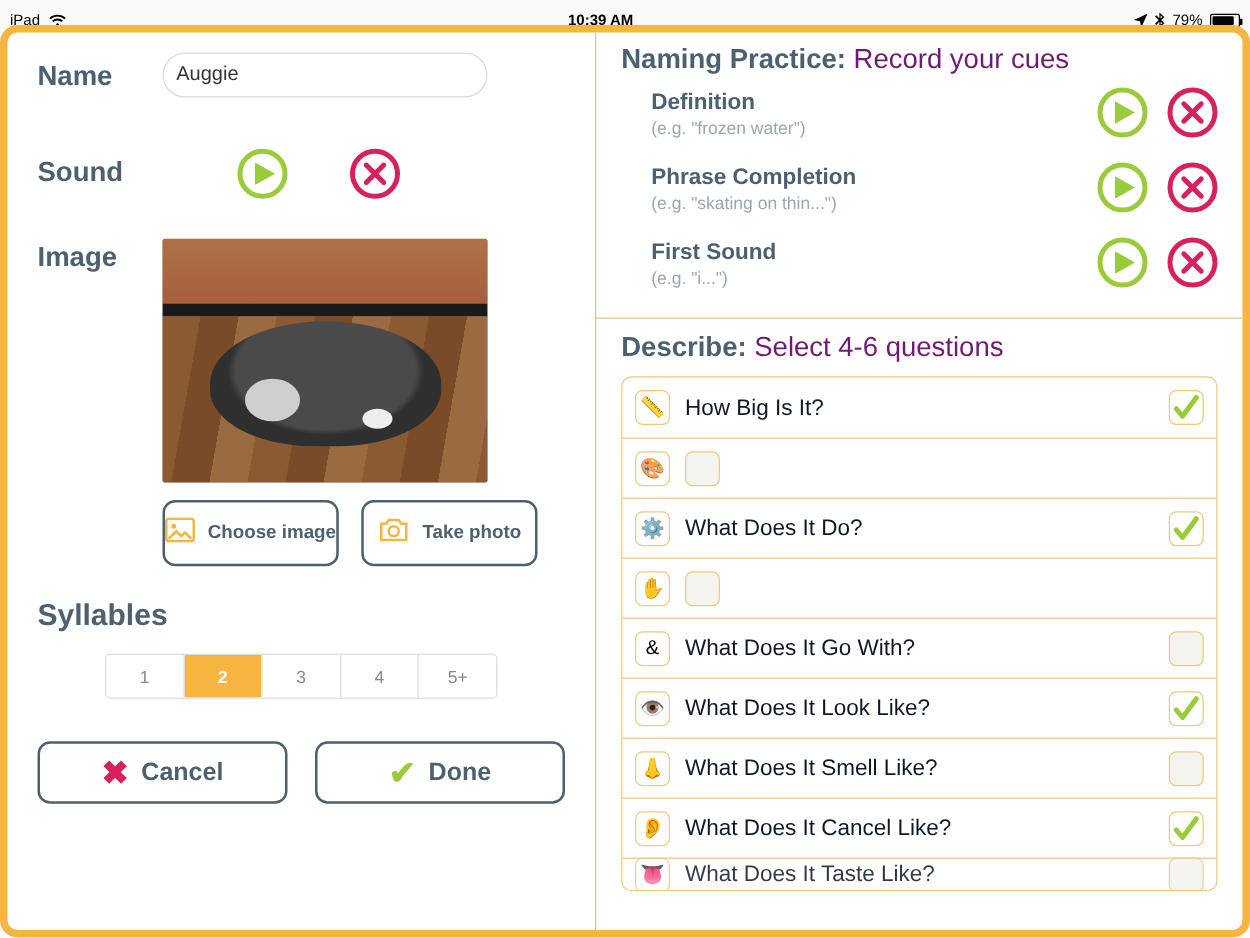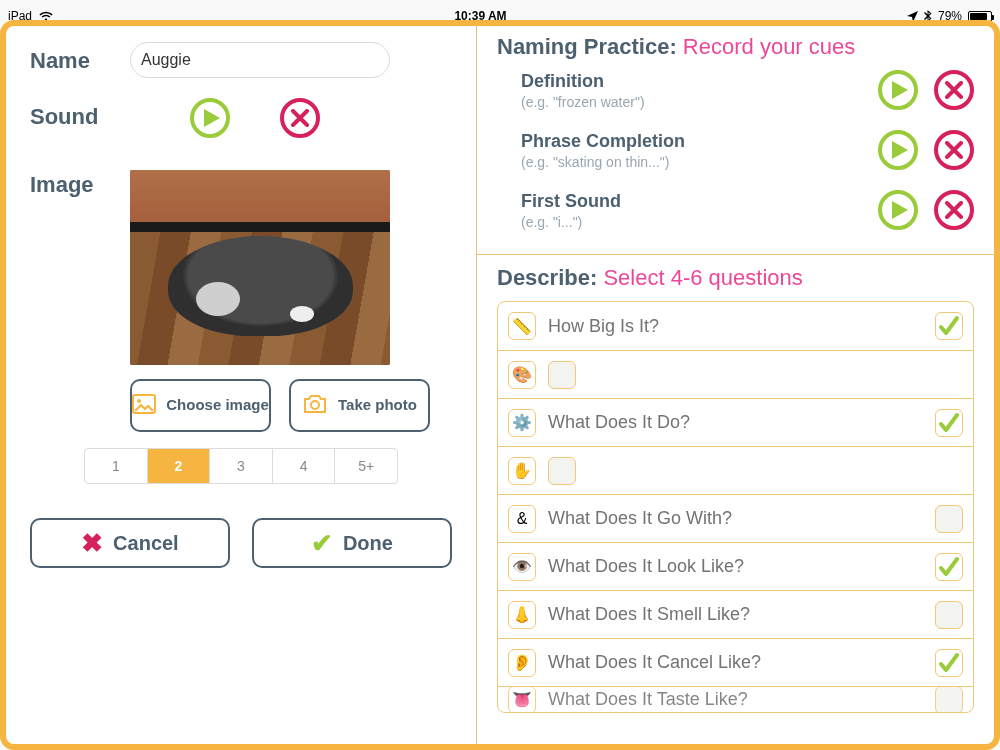--- a/index.html
+++ b/index.html
@@ -16,21 +16,21 @@
   .battery .fill { position:absolute; left:1px; top:1px; bottom:1px; width:78%; background:#000; border-radius:1px;}
 
   
   .frame { position:absolute; top:20px; left:0; right:0; bottom:0; border:6px solid #f6b441; border-radius:14px; background:#fff; overflow:hidden;}
   .columns { display:flex; height:100%; }
   .col-left  { width:470px; padding:10px 24px 16px 24px; }
   .col-right { flex:1; display:flex; flex-direction:column; border-left:1px solid #e7c27a; }
 
   
   .h { color:#4c6070; font-weight:bold; font-size:22px; }
-  .h-sub { color:#ec4899; font-weight:normal; }
+  .h-sub { color:#701a75; font-weight:normal; }
 
   
   .row { display:flex; align-items:flex-start; margin-top:6px; }
   .row .label { width:100px; color:#4c6070; font-weight:bold; font-size:22px; padding-top:6px;}
   .row .body  { flex:1; }
 
   .text-input { width:260px; height:36px; border:1px solid #d9d9d9; border-radius:18px; padding:4px 10px; font-size:16px; color:#333; background:#fff;}
 
   .iconbtn { width:40px; height:40px; border-radius:50%; border:4px solid; display:inline-flex; align-items:center; justify-content:center; background:#fff; margin-right:50px;}
   .iconbtn.play  { border-color:#99cb3a; color:#99cb3a; }
@@ -71,21 +71,21 @@
   .cue .eg  { color:#9aa7b1; font-size:14px; margin-top:2px;}
   .cue .iconbtn { margin-right:16px;}
   .cue .iconbtn:last-child{margin-right:0;}
 
   .panel-bot { flex:1; padding:10px 20px 0 20px; overflow:hidden;}
   .qlist { margin-top:10px; border:1px solid #f0c877; border-radius:8px; overflow:hidden;}
   .qrow { display:flex; align-items:center; height:48px; padding:0 10px; border-top:1px solid #f0c877;}
   .qrow:first-child{border-top:none;}
   .qrow .qicon { width:28px; height:28px; border:1px solid #f0c877; border-radius:6px; margin-right:12px;
     display:flex; align-items:center; justify-content:center; font-size:16px;}
-  .qrow .qlabel { flex:1; color:#737373; font-size:18px;}
+  .qrow .qlabel { flex:1; color:#0f172a; font-size:18px;}
   .chk { width:28px; height:28px; border:1.5px solid #f0c877; border-radius:6px; background:#f3f3ef;
     display:flex; align-items:center; justify-content:center;}
   .chk.on { background:#fff;}
   .chk.on svg { display:block;}
   .chk svg { display:none; }
 
   .qrow.clip { height:26px; }
   .qrow.clip .qlabel, .qrow.clip .chk, .qrow.clip .qicon { opacity:.85 }
 </style>
 </head>
@@ -126,21 +126,21 @@
 
       <div class="col-left">
 
         <div class="row">
           <div class="label">Name</div>
           <div class="body">
             <input class="text-input" value="Auggie" style="">
           </div>
         </div>
 
-        <div class="row" style="margin-top:20px">
+        <div class="row" style="margin-top:41px">
           <div class="label">Sound</div>
           <div class="body" style="display:flex;align-items:center;padding-left:60px">
             <div class="iconbtn play">
               <svg width="16" height="18" viewBox="0 0 16 18">
                   <path d="M0 0l16 9L0 18z" fill="currentColor"></path>
                 </svg>
             </div>
             <div class="iconbtn del">
               <svg width="18" height="18" viewBox="0 0 18 18">
                   <path d="M2 2l14 14M16 2L2 16" stroke="currentColor" stroke-width="4" stroke-linecap="round"></path>
@@ -176,20 +176,21 @@
                       <path d="M3 5h4l2-3h8l2 3h4v13H3z" fill="none" stroke="currentColor" stroke-width="2"></path>
                       <circle cx="13" cy="11" r="4" fill="none" stroke="currentColor" stroke-width="2"></circle>
                     </svg>
                 </span>
                 <span class="two" style="white-space:pre-line;">Take photo</span>
               </div>
             </div>
           </div>
         </div>
 
+        <div class="syll-label">Syllables</div>
         <div class="segmented" id="seg">
             <div class="seg">1</div>
             <div class="seg sel">2</div>
             <div class="seg">3</div>
             <div class="seg">4</div>
             <div class="seg">5+</div>
           </div>
 
         <div class="footer-btns">
           <div class="pillbtn">

